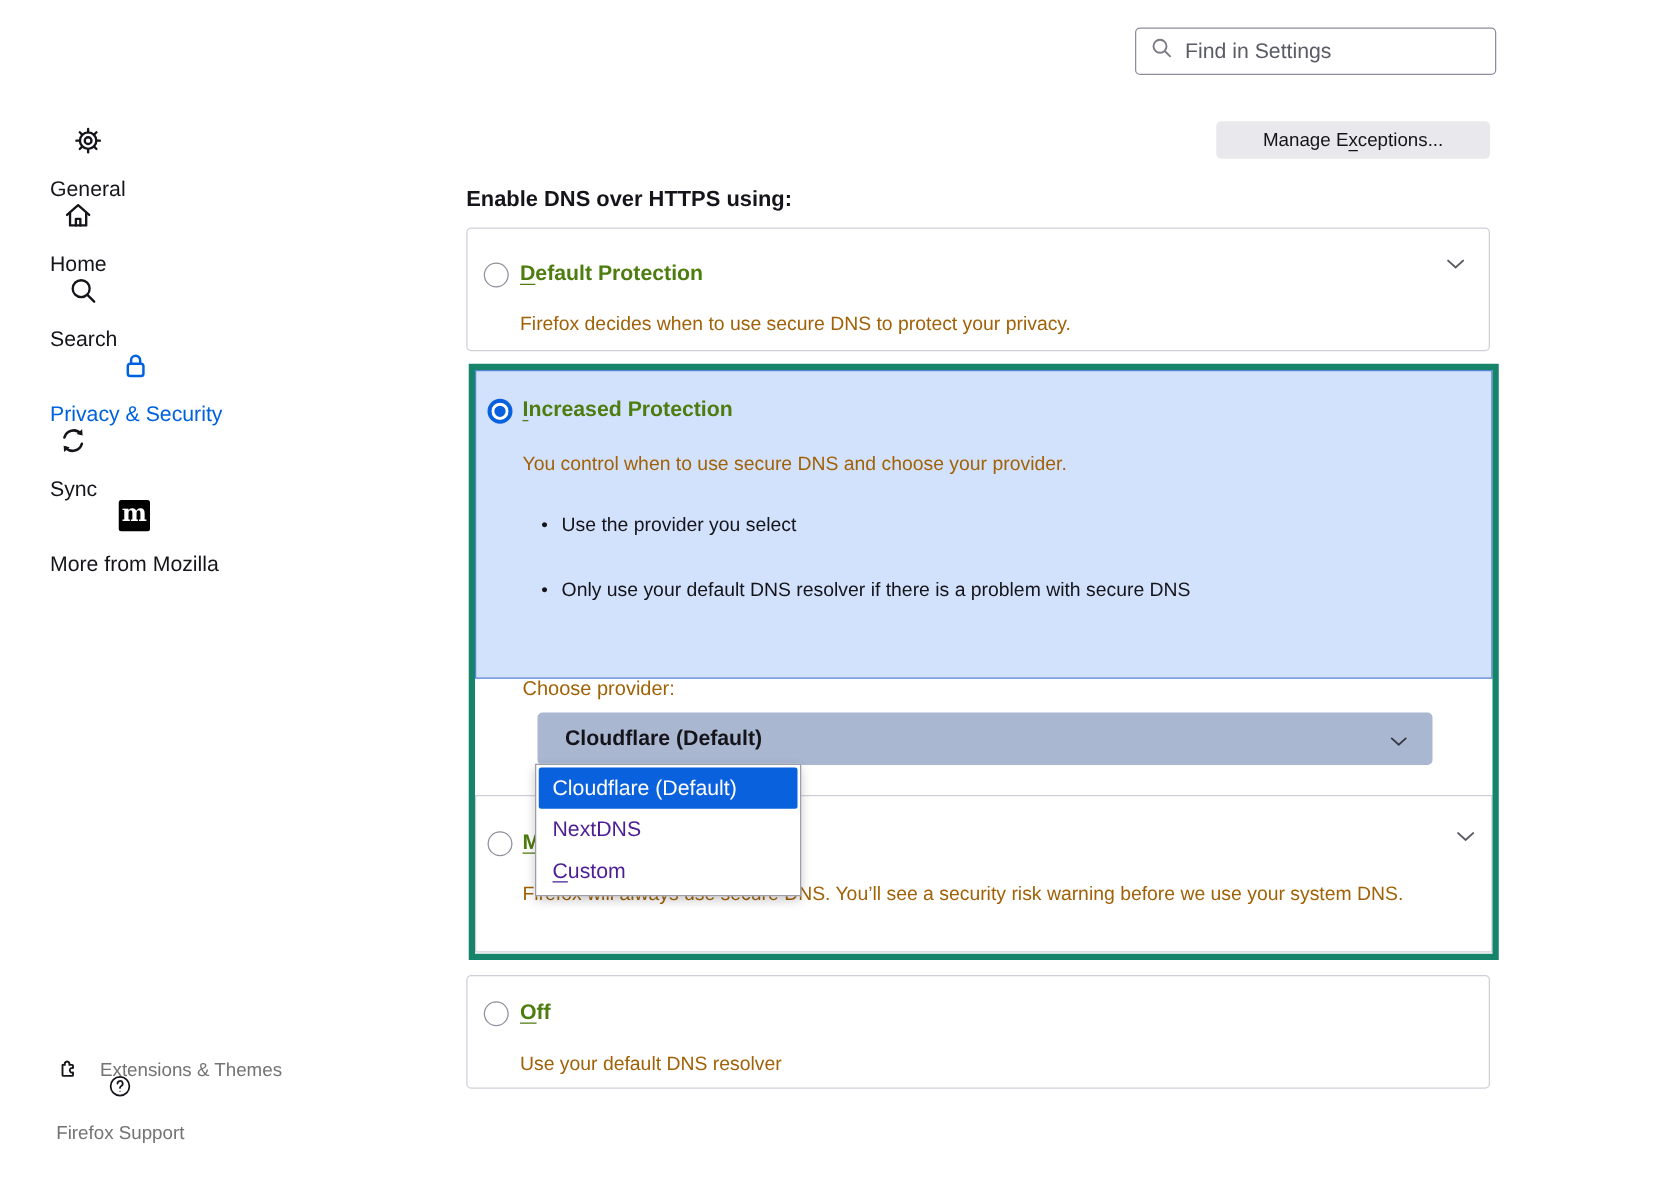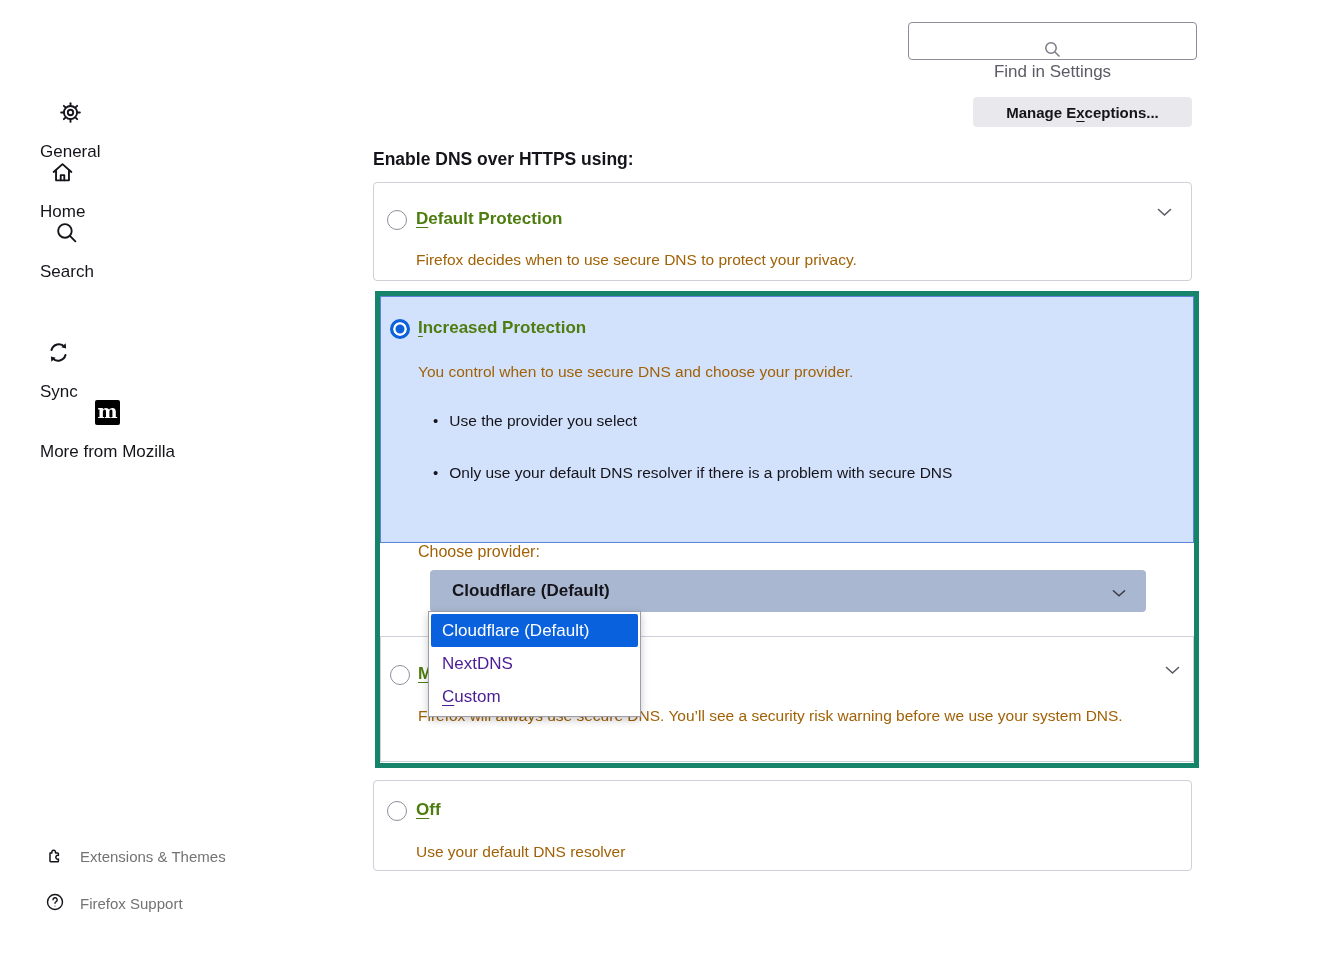--- a/index.html
+++ b/index.html
@@ -3,27 +3,27 @@
 <meta charset="utf-8">
 <style>
   * { margin:0; padding:0; box-sizing:border-box; }
   html,body { background:#fff; }
   body { font-family:"Liberation Sans", sans-serif; color:#15141a; }
   #app { position:relative; width:1340px; height:955px; overflow:hidden; background:#fff; }
 
   
   .searchbox { position:absolute; left:908px; top:22px; width:289px; height:38px;
     border:1px solid #8c8c9a; border-radius:4px; background:#fff;
-    display:flex; align-items:center; padding:18px 12px;flex-direction:column; }
+    display:flex; align-items:center; gap:10px; padding:8px 12px; }
   .searchbox .ph { color:#5b5b66; font-size:17px; }
 
   
   .btn-manage { position:absolute; left:973px; top:97px; width:219px; height:30px;
     background:#e9e9ed; border:none; border-radius:4px; font-family:inherit;
-    font-size:15px; font-weight:700; color:#15141a; display:flex; align-items:center; justify-content:center; cursor:pointer;text-align:center; }
+    font-size:15px; font-weight:400; color:#15141a; display:flex; align-items:center; justify-content:center; cursor:pointer;text-align:center; }
 
   
   .nav-item { position:absolute; left:40px; display:flex; align-items:center; gap:17px;
     height:32px; font-size:17px; color:#15141a; cursor:pointer;flex-direction:column; }
   .nav-item.active, .nav-item.active .lbl { color:#0061e0; }
   .nav-item .icn { width:26px; height:26px; display:flex; align-items:center; justify-content:center; }
   .nav-foot { position:absolute; left:45px; display:flex; align-items:center; gap:15px;
     height:24px; font-size:15px; color:#737373; cursor:pointer;justify-content:flex-end; }
   .moz-badge { width:25px; height:25px; background:#000; color:#fff; display:flex;
     align-items:center; justify-content:center; font-family:"DejaVu Serif", serif;
@@ -123,20 +123,29 @@
   <div class="nav-item" style="top:220px;">
     <span class="icn">
       <svg width="25" height="25" viewBox="0 0 24 24" fill="none" stroke="#15141a" stroke-width="1.8" stroke-linecap="round">
         <circle cx="10.5" cy="10.5" r="6.5"></circle>
           <line x1="15.3" y1="15.3" x2="20.5" y2="20.5"></line>
       </svg>
     </span>
     <span class="lbl">Search</span>
   </div>
 
+  <div class="nav-item active" style="top:280px;">
+    <span class="icn">
+      <svg width="25" height="25" viewBox="0 0 24 24" fill="none" stroke="#0061e0" stroke-width="1.9" stroke-linecap="round" stroke-linejoin="round">
+        <rect x="6" y="10.5" width="12" height="9.5" rx="2"></rect>
+        <path d="M8.5 10.5 V8 a3.5 3.5 0 0 1 7 0 V10.5"></path>
+      </svg>
+    </span>
+    <span class="lbl">Privacy &amp; Security</span>
+  </div>
 
   <div class="nav-item" style="top:340px;">
     <span class="icn">
       <svg width="25" height="25" viewBox="0 0 24 24" fill="none" stroke="#15141a" stroke-width="2" stroke-linecap="round">
         <path d="M17.8 6.6 A7.3 7.3 0 0 0 5.3 9.6"></path>
         <polygon points="18.9,3.2 19.3,8.1 14.7,7.0" fill="#15141a" stroke="none"></polygon>
         <path d="M6.2 17.4 A7.3 7.3 0 0 0 18.7 14.4"></path>
         <polygon points="5.1,20.8 4.7,15.9 9.3,17.0" fill="#15141a" stroke="none"></polygon>
       </svg>
     </span>
@@ -152,21 +161,21 @@
 
   <div class="nav-foot" style="top:844px;">
     <span>
       <svg width="20" height="20" viewBox="0 0 24 24" fill="none" stroke="#15141a" stroke-width="1.8" stroke-linejoin="round">
         <path d="M6 9.5 h2.3 a2.3 2.3 0 1 1 4.2 0 H15.2 a0.9 0.9 0 0 1 0.9 0.9 v2.1 a2.3 2.3 0 1 0 0 4.3 V19.1 a0.9 0.9 0 0 1 -0.9 0.9 H6.9 a0.9 0.9 0 0 1 -0.9 -0.9 Z"></path>
       </svg>
     </span>
     <span>Extensions &amp; Themes</span>
   </div>
 
-  <div class="nav-foot" style="top:891px;">
+  <div class="nav-foot" style="top:891px;flex-direction:column;">
     <span>
       <svg width="20" height="20" viewBox="0 0 24 24" fill="none" stroke="#15141a" stroke-width="1.7">
         <circle cx="12" cy="12" r="9"></circle>
         <path d="M9.6 9.4 a2.5 2.5 0 1 1 3.6 2.3 c-0.8 0.45 -1.2 0.9 -1.2 1.9" stroke-linecap="round"></path>
         <circle cx="12" cy="16.8" r="0.6" fill="#15141a" stroke="none"></circle>
       </svg>
     </span>
     <span>Firefox Support</span>
   </div>
 

